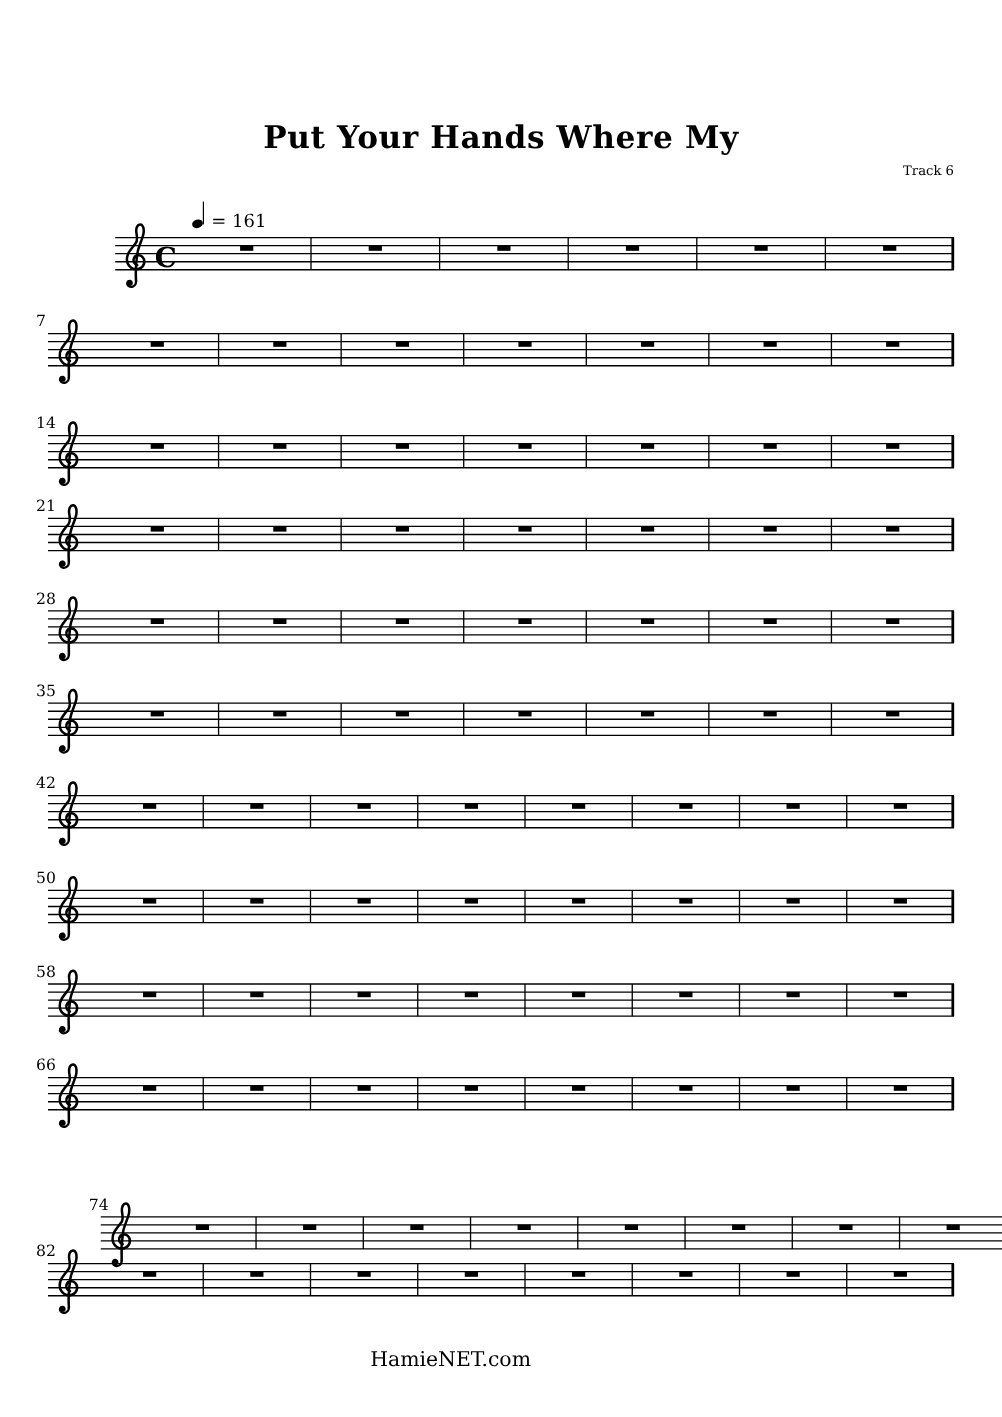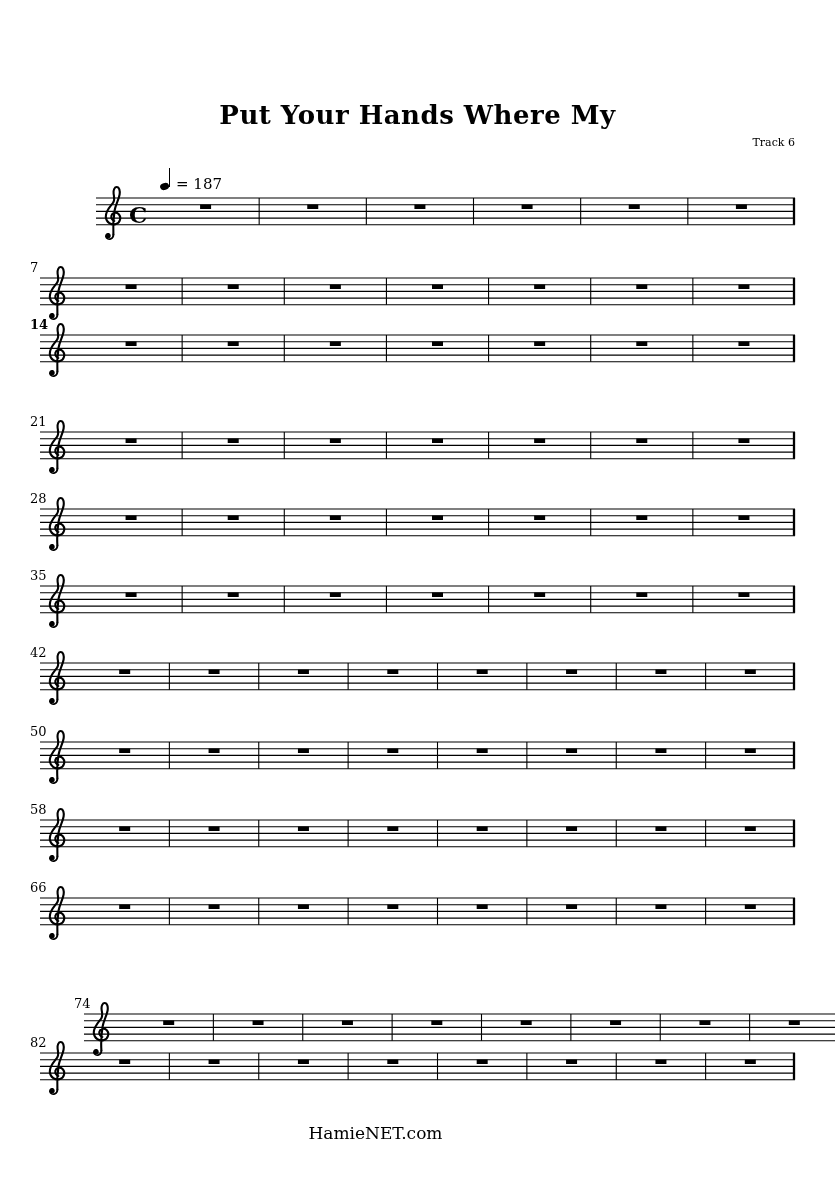--- a/index.html
+++ b/index.html
@@ -51,21 +51,21 @@
 
 <div class="page">
   <div class="title">Put Your Hands Where My</div>
   <div class="track">Track 6</div>
 
   <div class="tempo">
     <span class="note">
       <span class="head"></span>
       <span class="stem"></span>
     </span>
-    <span class="tempo-text"><span>=</span> <span>187</span></span>
+    <span class="tempo-text"><span>=</span> <span>161</span></span>
   </div>
 
   <div id="score">
       <div class="system" style="top: 183px;">
         <svg width="835" height="72">
           <line x1="96" x2="795" y1="15" y2="15" stroke="#000" stroke-width="1.1"></line>
           <line x1="96" x2="795" y1="21.7" y2="21.7" stroke="#000" stroke-width="1.1"></line>
           <line x1="96" x2="795" y1="28.4" y2="28.4" stroke="#000" stroke-width="1.1"></line>
           <line x1="96" x2="795" y1="35.1" y2="35.1" stroke="#000" stroke-width="1.1"></line>
           <line x1="96" x2="795" y1="41.8" y2="41.8" stroke="#000" stroke-width="1.1"></line>
@@ -111,21 +111,21 @@
           <line x1="488.57142857142856" x2="488.57142857142856" y1="15" y2="41.8" stroke="#000" stroke-width="1.1"></line>
           <rect x="432" y="21.5" width="11" height="4.5" fill="#000"></rect>
           <line x1="590.7142857142857" x2="590.7142857142857" y1="15" y2="41.8" stroke="#000" stroke-width="1.1"></line>
           <rect x="534.1428571428571" y="21.5" width="11" height="4.5" fill="#000"></rect>
           <line x1="692.8571428571429" x2="692.8571428571429" y1="15" y2="41.8" stroke="#000" stroke-width="1.1"></line>
           <rect x="636.2857142857142" y="21.5" width="11" height="4.5" fill="#000"></rect>
           <line x1="794" x2="794" y1="15" y2="41.8" stroke="#000" stroke-width="2.3"></line>
           <rect x="738.4285714285714" y="21.5" width="11" height="4.5" fill="#000"></rect>
         </svg>
       </div>
-      <div class="system" style="top: 320px; font-weight: bold;">
+      <div class="system" style="top: 348px;">
         <svg width="835" height="72">
           <text x="30" y="9" font-size="13" font-family="&quot;DejaVu Serif&quot;,&quot;Liberation Serif&quot;,serif" fill="#000">14</text>
           <line x1="40" x2="795" y1="15" y2="15" stroke="#000" stroke-width="1.1"></line>
           <line x1="40" x2="795" y1="21.7" y2="21.7" stroke="#000" stroke-width="1.1"></line>
           <line x1="40" x2="795" y1="28.4" y2="28.4" stroke="#000" stroke-width="1.1"></line>
           <line x1="40" x2="795" y1="35.1" y2="35.1" stroke="#000" stroke-width="1.1"></line>
           <line x1="40" x2="795" y1="41.8" y2="41.8" stroke="#000" stroke-width="1.1"></line>
           <g transform="translate(44,0)">
             <path d="M13.4,51.5 C12.9,44 13.2,36 14.6,27.5 C15.6,21.5 18.8,16.5 19.6,11.5 C20.2,7.5 19.2,4.2 16.9,4.0 C14.6,3.8 13.2,7.0 13.6,10.5 C14.0,14.0 15.2,17.0 13.0,19.8 C9.2,24.6 5.4,28.6 5.8,33.8 C6.2,39.4 11.4,42.6 16.0,41.0 C20.2,39.6 21.6,34.2 18.8,31.2 C16.4,28.6 12.2,29.4 11.4,32.8 C10.9,35.2 12.3,37.4 14.3,37.9" fill="none" stroke="#000" stroke-width="2.1" stroke-linecap="round"></path>
             <path d="M13.4,51.5 C13.5,55.5 9.0,57.5 6.6,55.0 C5.0,53.2 6.3,50.6 8.6,51.0" fill="none" stroke="#000" stroke-width="1.8" stroke-linecap="round"></path>

